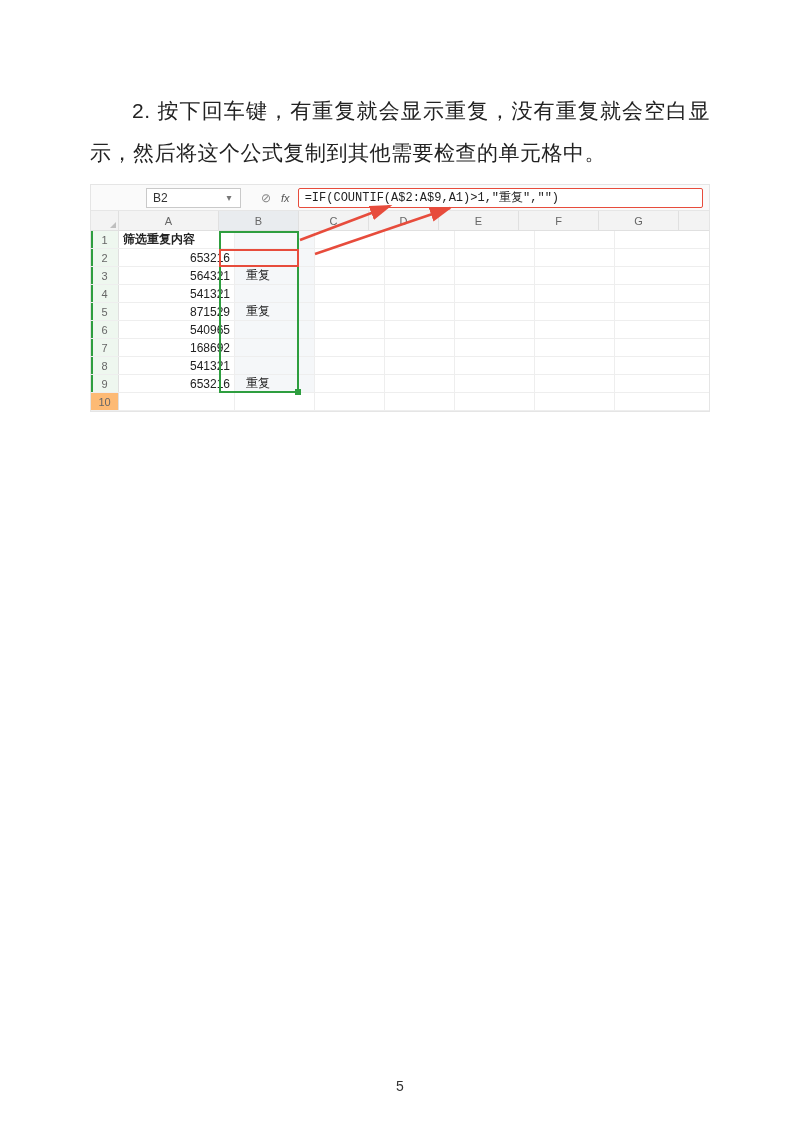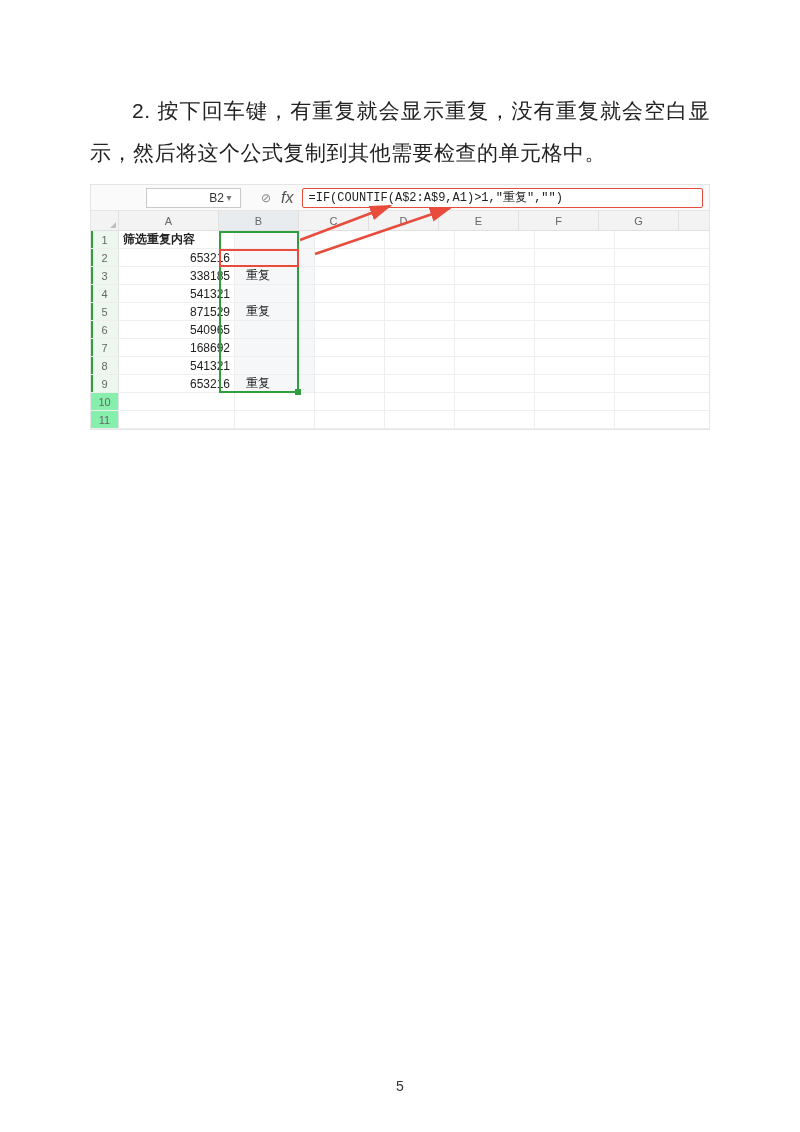--- a/index.html
+++ b/index.html
@@ -19,39 +19,39 @@
   }
   
   .fbar {
     display: flex; align-items: center; height: 26px; border-bottom: 1px solid #e6e6e6;
     font-size: 12px; color: #333; background: #fafafa;
   }
   .namebox {
     width: 95px; height: 20px; margin-left: 55px; border: 1px solid #c9c9c9; background:#fff;
     display:flex; align-items:center; padding:0 6px; font-size:12px; position:relative;
   }
-  .namebox .nb-text { flex:1; text-align:right; }
+  .namebox .nb-text { flex:1; text-align:left; }
   .namebox .chev { width:10px; text-align:center; color:#777; font-size:10px;}
   .fx-btns { margin-left: 20px; display:flex; gap:10px; align-items:center; color:#888; font-size:12px;}
-  .fx-label { font-style: italic; color:#555; font-size:16px; }
+  .fx-label { font-style: italic; color:#555; font-size:11px; }
   .formula-box {
     flex:1; margin: 2px 6px 2px 8px; height:20px; border:1.5px solid #e74c3c; border-radius:2px;
     padding:0 6px; display:flex; align-items:center; font-family: "Consolas","Courier New",monospace;
     font-size:12px; background:#fff; color:#222;
   }
   
   .colhdr { display:flex; height:20px; background:#f3f3f3; border-bottom:1px solid #e0e0e0; font-size:11px; color:#666;}
   .corner { width:28px; border-right:1px solid #e0e0e0; background:#f3f3f3; position:relative;}
   .corner::after{ content:""; position:absolute; right:2px; bottom:2px; width:0;height:0;
     border-left:6px solid transparent; border-bottom:6px solid #bfbfbf;}
   .ch { border-right:1px solid #e0e0e0; display:flex; align-items:center; justify-content:center;}
   .chA{width:100px;} .chB{width:80px; background:#e9ecef;} .chC{width:70px;} .chD{width:70px;} .chE{width:80px;} .chF{width:80px;} .chG{width:80px;}
   .grid { position:relative; }
   .row { display:flex; height:18px; border-bottom:1px solid #eee; font-size:12px;}
-  .rh { width:28px; border-right:1px solid #e0e0e0; background:#86efac; display:flex; align-items:center; justify-content:center; color:#666; font-size:11px;}
+  .rh { width:28px; border-right:1px solid #e0e0e0; background:#fdba74; display:flex; align-items:center; justify-content:center; color:#666; font-size:11px;}
   .cA{width:116px; border-right:1px solid #eee; display:flex; align-items:center; justify-content:flex-end; padding-right:4px;}
   .cB{width:80px; border-right:1px solid #eee; display:flex; align-items:center; padding-left:11px; background:#f5f7f9;}
   .cC{width:70px; border-right:1px solid #eee;}
   .cD{width:70px; border-right:1px solid #eee;}
   .cE{width:80px; border-right:1px solid #eee;}
   .cF{width:80px; border-right:1px solid #eee;}
   .cG{width:80px;}
   .row .cA.header{ justify-content:flex-start; padding-left:4px; font-weight:600;}
   
   .sel-outline {
@@ -159,21 +159,21 @@
             <div class="cD"></div>
             <div class="cE"></div>
             <div class="cF"></div>
             <div class="cG"></div>
         </div>
         <div class="row">
           <div class="rh sel">
               <span>3</span>
             </div>
           <div class="cA">
-              <span>338185</span>
+              <span>564321</span>
             </div>
           <div class="cB">
               <span>重复</span>
             </div>
           <div class="cC"></div>
             <div class="cD"></div>
             <div class="cE"></div>
             <div class="cF"></div>
             <div class="cG"></div>
         </div>
@@ -270,32 +270,20 @@
           <div class="cC"></div>
             <div class="cD"></div>
             <div class="cE"></div>
             <div class="cF"></div>
             <div class="cG"></div>
         </div>
 
         <div class="row">
           <div class="rh">
               <span>10</span>
-            </div>
-          <div class="cA"></div>
-            <div class="cB" style="background:#fff"></div>
-            <div class="cC"></div>
-            <div class="cD"></div>
-            <div class="cE"></div>
-            <div class="cF"></div>
-            <div class="cG"></div>
-        </div>
-        <div class="row">
-          <div class="rh">
-              <span>11</span>
             </div>
           <div class="cA"></div>
             <div class="cB" style="background:#fff"></div>
             <div class="cC"></div>
             <div class="cD"></div>
             <div class="cE"></div>
             <div class="cF"></div>
             <div class="cG"></div>
         </div>
 

